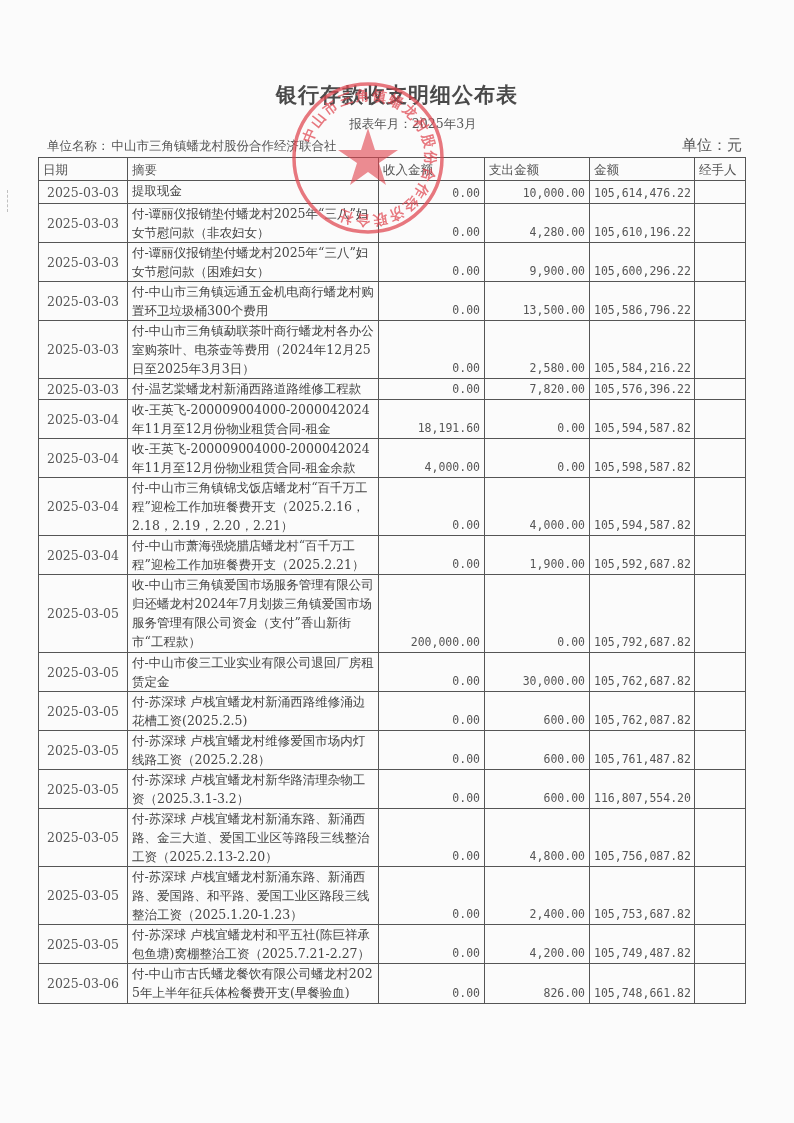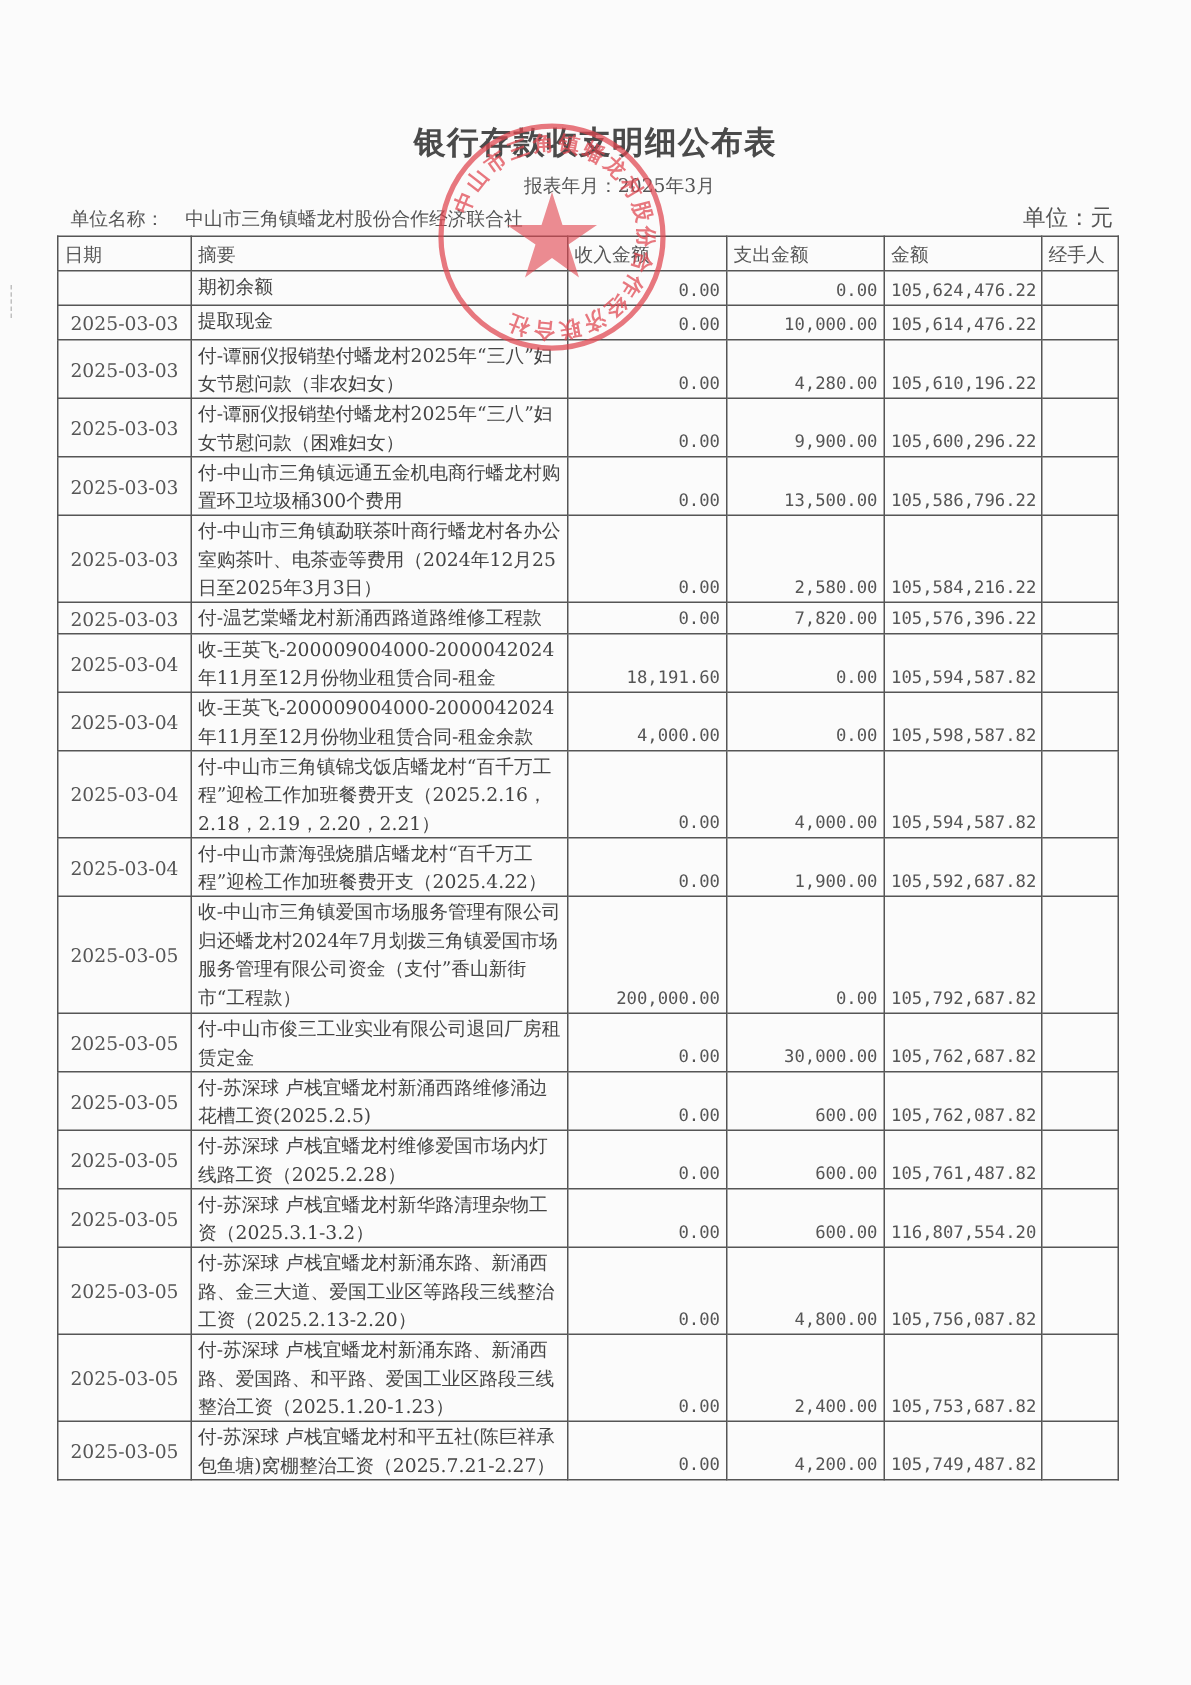--- a/index.html
+++ b/index.html
@@ -24,21 +24,21 @@
       color: #4a4a4a;
     }
     .subtitle {
       position: absolute; left: 16px; width: 794px; top: 116px;
       text-align: center; font-size: 12.5px; color: #555;
     }
     .unit-name {
       position: absolute; left: 47px; top: 138px;
       font-size: 12.5px; color: #555;
     }
-    .unit-name .lbl { margin-right: 14px; }
+    .unit-name .lbl { margin-right: 2px; }
     .unit {
       position: absolute; right: 52px; top: 136px;
       font-size: 15px; color: #555;
     }
     table.ledger {
       position: absolute; left: 38px; top: 157px;
       border-collapse: collapse;
       table-layout: fixed;
       width: 707px;
       font-size: 12.5px;
@@ -96,28 +96,20 @@
       <th>日期</th>
       <th>摘要</th>
       <th>收入金额</th>
       <th>支出金额</th>
       <th>金额</th>
       <th>经手人</th>
     </tr>
   </thead>
   <tbody id="ledger-body">
       <tr style="height: 23px;">
-        <td class="date"></td>
-        <td class="summary">期初余额</td>
-        <td class="num">0.00</td>
-        <td class="num">0.00</td>
-        <td class="num">105,624,476.22</td>
-        <td class="handler"></td>
-      </tr>
-      <tr style="height: 23px;">
         <td class="date">2025-03-03</td>
         <td class="summary">提取现金</td>
         <td class="num">0.00</td>
         <td class="num">10,000.00</td>
         <td class="num">105,614,476.22</td>
         <td class="handler"></td>
       </tr>
       <tr style="height: 38px;">
         <td class="date">2025-03-03</td>
         <td class="summary">付-谭丽仪报销垫付蟠龙村2025年“三八”妇女节慰问款（非农妇女）</td>
@@ -177,21 +169,21 @@
       <tr style="height: 57px;">
         <td class="date">2025-03-04</td>
         <td class="summary">付-中山市三角镇锦戈饭店蟠龙村“百千万工程”迎检工作加班餐费开支（2025.2.16，2.18，2.19，2.20，2.21）</td>
         <td class="num">0.00</td>
         <td class="num">4,000.00</td>
         <td class="num">105,594,587.82</td>
         <td class="handler"></td>
       </tr>
       <tr style="height: 39px;">
         <td class="date">2025-03-04</td>
-        <td class="summary">付-中山市萧海强烧腊店蟠龙村“百千万工程”迎检工作加班餐费开支（2025.4.22）</td>
+        <td class="summary">付-中山市萧海强烧腊店蟠龙村“百千万工程”迎检工作加班餐费开支（2025.2.21）</td>
         <td class="num">0.00</td>
         <td class="num">1,900.00</td>
         <td class="num">105,592,687.82</td>
         <td class="handler"></td>
       </tr>
       <tr style="height: 78px;">
         <td class="date">2025-03-05</td>
         <td class="summary">收-中山市三角镇爱国市场服务管理有限公司归还蟠龙村2024年7月划拨三角镇爱国市场服务管理有限公司资金（支付”香山新街市“工程款）</td>
         <td class="num">200,000.00</td>
         <td class="num">0.00</td>
@@ -245,20 +237,28 @@
         <td class="num">2,400.00</td>
         <td class="num">105,753,687.82</td>
         <td class="handler"></td>
       </tr>
       <tr style="height: 39px;">
         <td class="date">2025-03-05</td>
         <td class="summary">付-苏深球 卢栈宜蟠龙村和平五社(陈巨祥承包鱼塘)窝棚整治工资（2025.7.21-2.27）</td>
         <td class="num">0.00</td>
         <td class="num">4,200.00</td>
         <td class="num">105,749,487.82</td>
+        <td class="handler"></td>
+      </tr>
+      <tr style="height: 40px;">
+        <td class="date">2025-03-06</td>
+        <td class="summary">付-中山市古氏蟠龙餐饮有限公司蟠龙村2025年上半年征兵体检餐费开支(早餐验血)</td>
+        <td class="num">0.00</td>
+        <td class="num">826.00</td>
+        <td class="num">105,748,661.82</td>
         <td class="handler"></td>
       </tr>
     </tbody>
 </table>
 
 <svg class="stamp" viewBox="0 0 156 156" xmlns="http://www.w3.org/2000/svg">
   <defs>
     <path id="sealArc" d="M 78 78 m -58 0 a 58 58 0 1 1 116 0 a 58 58 0 1 1 -116 0"></path>
   </defs>
   <circle cx="78" cy="78" r="74" fill="none" stroke="#e0454f" stroke-width="3.5"></circle>

